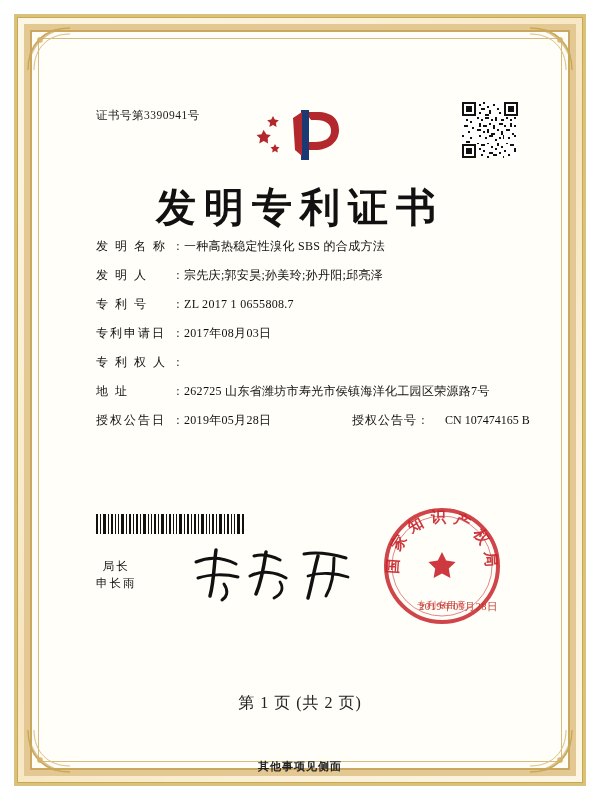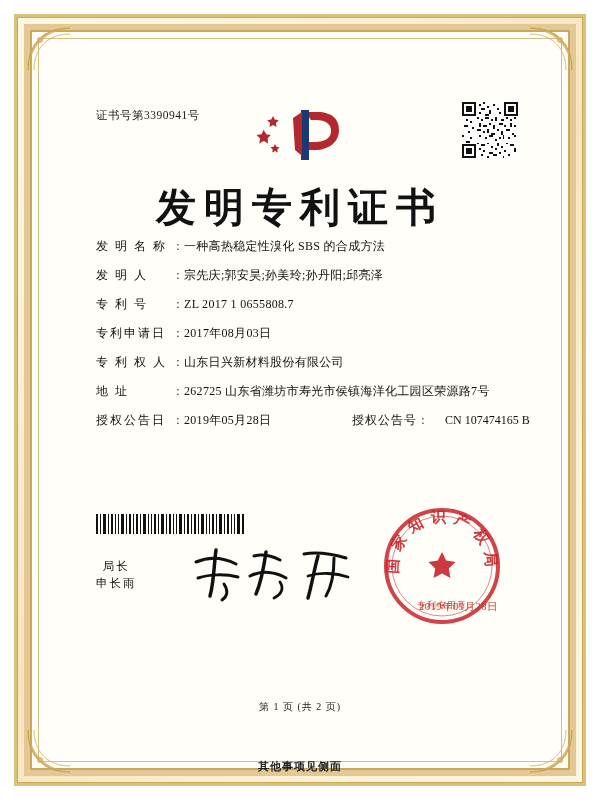--- a/index.html
+++ b/index.html
@@ -116,21 +116,21 @@
     position:absolute;right:52px;top:460px;
     width:124px;height:124px;
   }
   .seal-date{
     position:absolute;right:58px;top:556px;
     font-size:10.5px;color:#c0392b;letter-spacing:.5px;
     font-family:"Liberation Serif",serif;
   }
   .page-no{
     position:absolute;left:0;right:0;bottom:42px;
-    text-align:center;font-size:10px;color:#222;letter-spacing:1px;margin-top:25px;
+    text-align:center;font-size:16px;color:#222;letter-spacing:1px;margin-top:25px;
   }
   .footer-note{
     position:absolute;left:0;right:0;bottom:-2px;
     text-align:center;font-size:11px;color:#222;letter-spacing:1px;
   }
 </style>
 </head>
 <body>
 
 <div class="page">
@@ -306,21 +306,20 @@
 
       <div class="row">
         <span class="lbl">专利申请日</span>
         <span class="colon">:</span>
         <span class="val">2017年08月03日</span>
       </div>
 
       <div class="row">
         <span class="lbl">专 利 权 人</span>
         <span class="colon">:</span>
-        <span class="val">山东日兴新材料股份有限公司</span>
       </div>
 
       <div class="row">
         <span class="lbl">地      址</span>
         <span class="colon">:</span>
         <span class="val">262725 山东省潍坊市寿光市侯镇海洋化工园区荣源路7号</span>
       </div>
 
       <div class="row dual">
         <span class="lbl">授权公告日</span>

